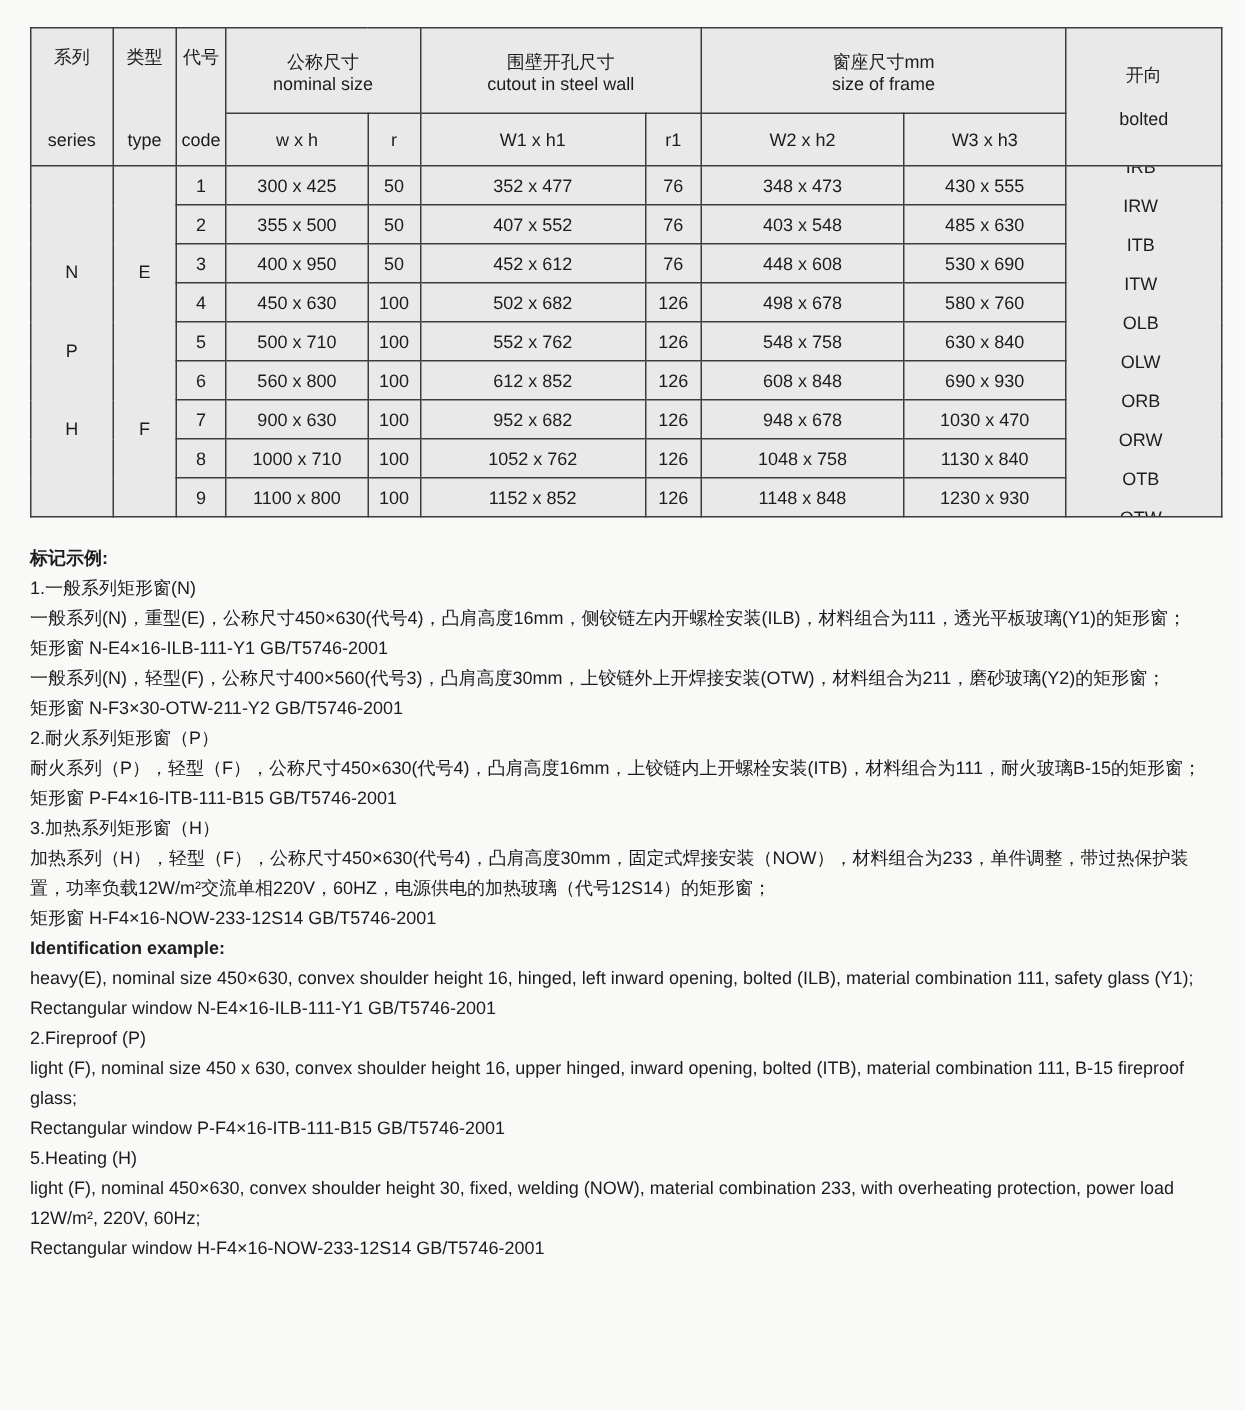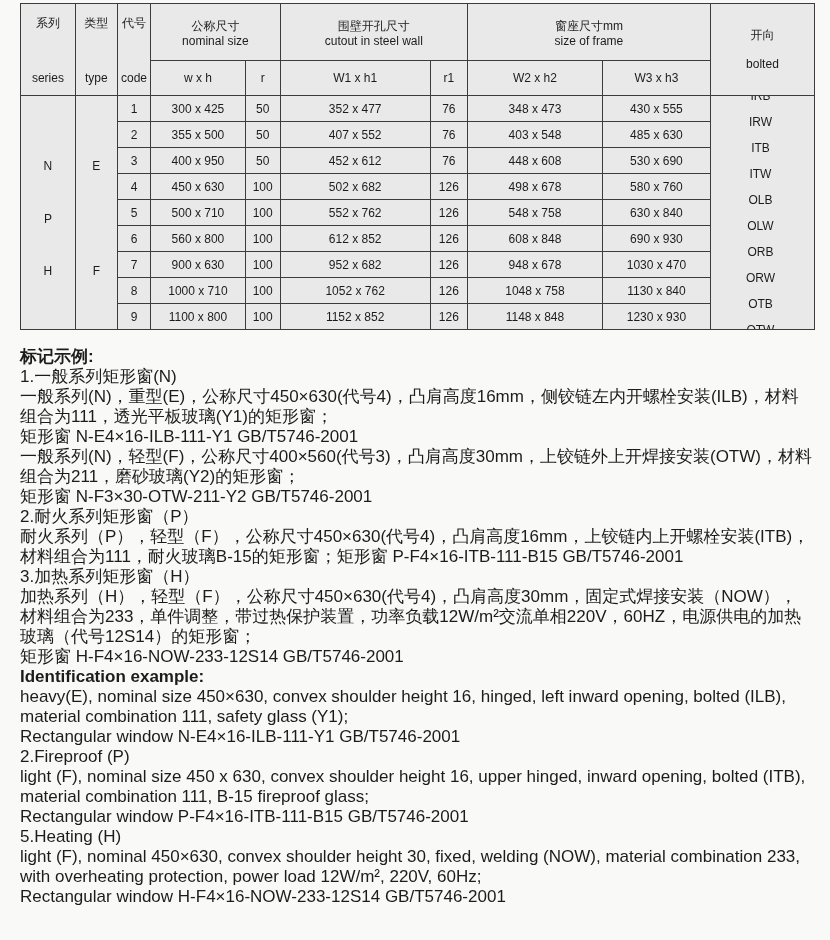--- a/index.html
+++ b/index.html
@@ -2,21 +2,21 @@
 <html><head>
 <meta charset="utf-8">
 <style>
   * { margin:0; padding:0; box-sizing:border-box; }
   html,body { width:830px; background:#f9f9f8; }
   body {
     font-family:"Liberation Sans","DejaVu Sans",sans-serif;
     color:#1c1c1c;
     -webkit-font-smoothing:antialiased;
   }
-  .page { width:830px; min-height:940px; padding:3px 18px 10px 20px; }
+  .page { width:830px; min-height:940px; padding:18px 18px 10px 20px; }
 
   
   table.spec {
     width:795px; border-collapse:collapse; table-layout:fixed;
     background:#e9e9e9;
   }
   .spec th, .spec td {
     border:1px solid #3c3c3c;
     font-weight:normal; text-align:center;
     font-size:12px; color:#1c1c1c; vertical-align:middle;
@@ -44,21 +44,21 @@
   
   .open-cell-inner {
     height:232px; display:flex; flex-direction:column; justify-content:center;
   }
   .op-line {
     display:flex; justify-content:space-between;
     padding:0 17px 0 13px; line-height:26px; font-size:12px;flex-direction:column;
   }
 
   
-  .notes { margin-top:17px; width:792px; font-size:17px; line-height:20px; }
+  .notes { margin-top:17px; width:792px; font-size:12px; line-height:20px; }
   .notes p, .note-title { margin:0; }
   .note-title { font-weight:bold; }
 </style>
 </head>
 <body>
 
 <div class="page">
 
   <table class="spec">
     <colgroup>

